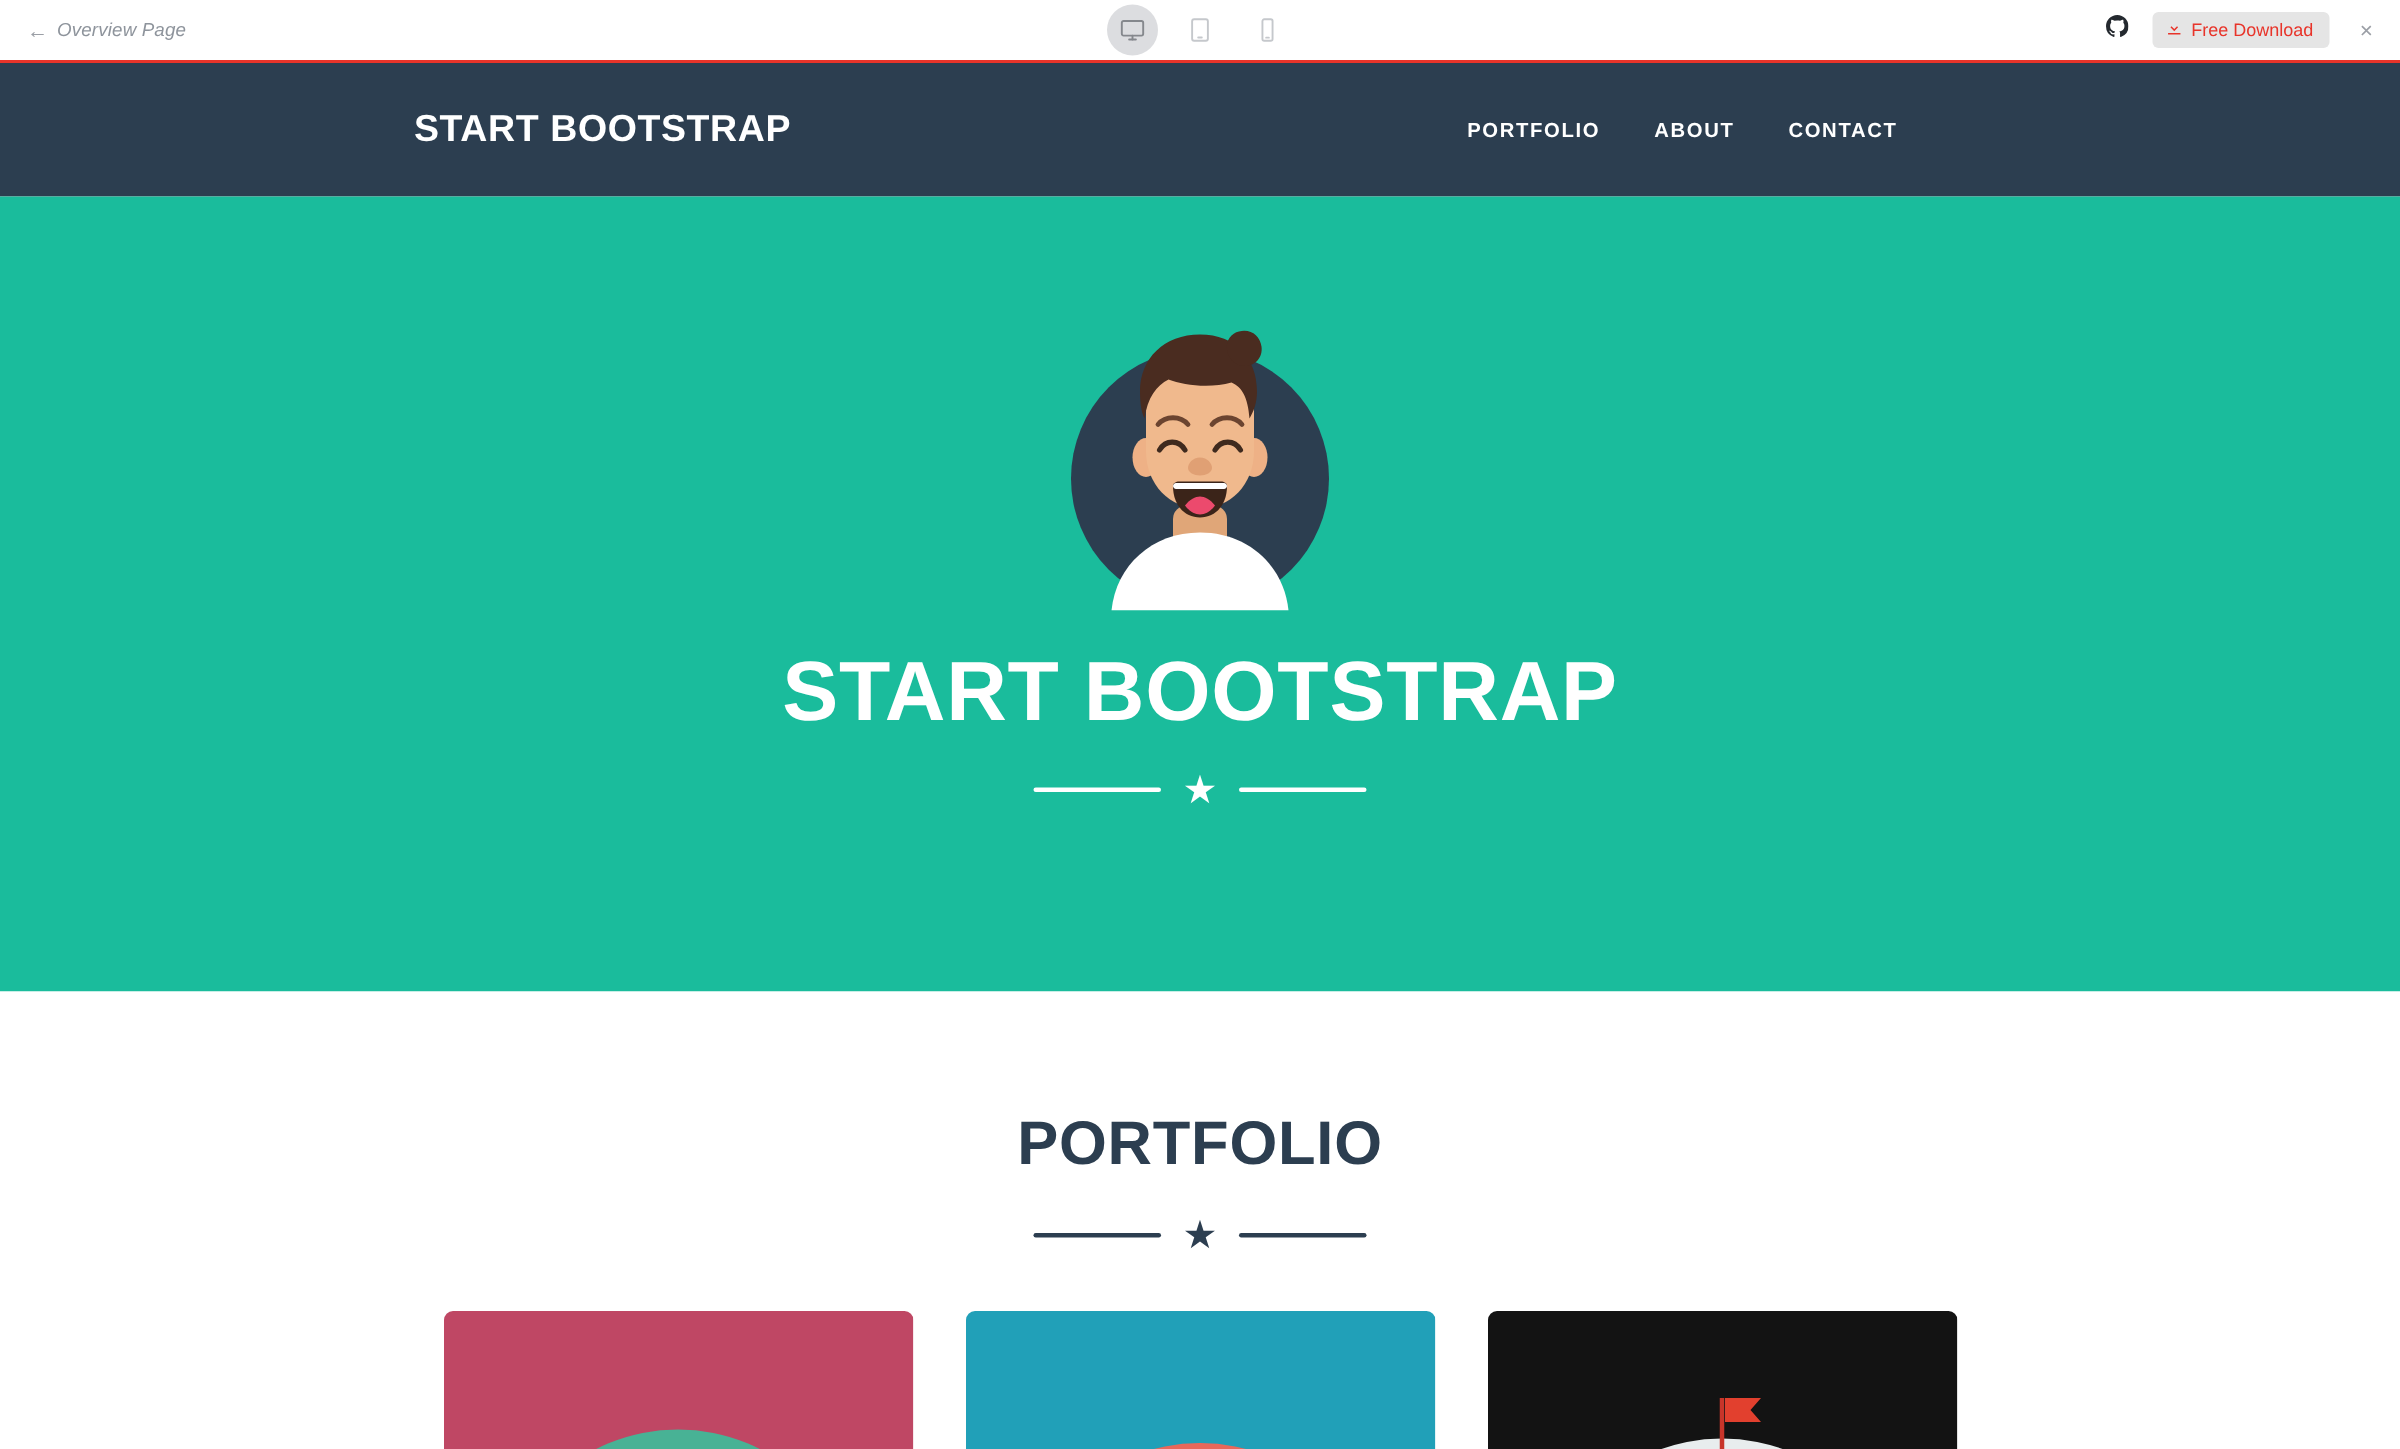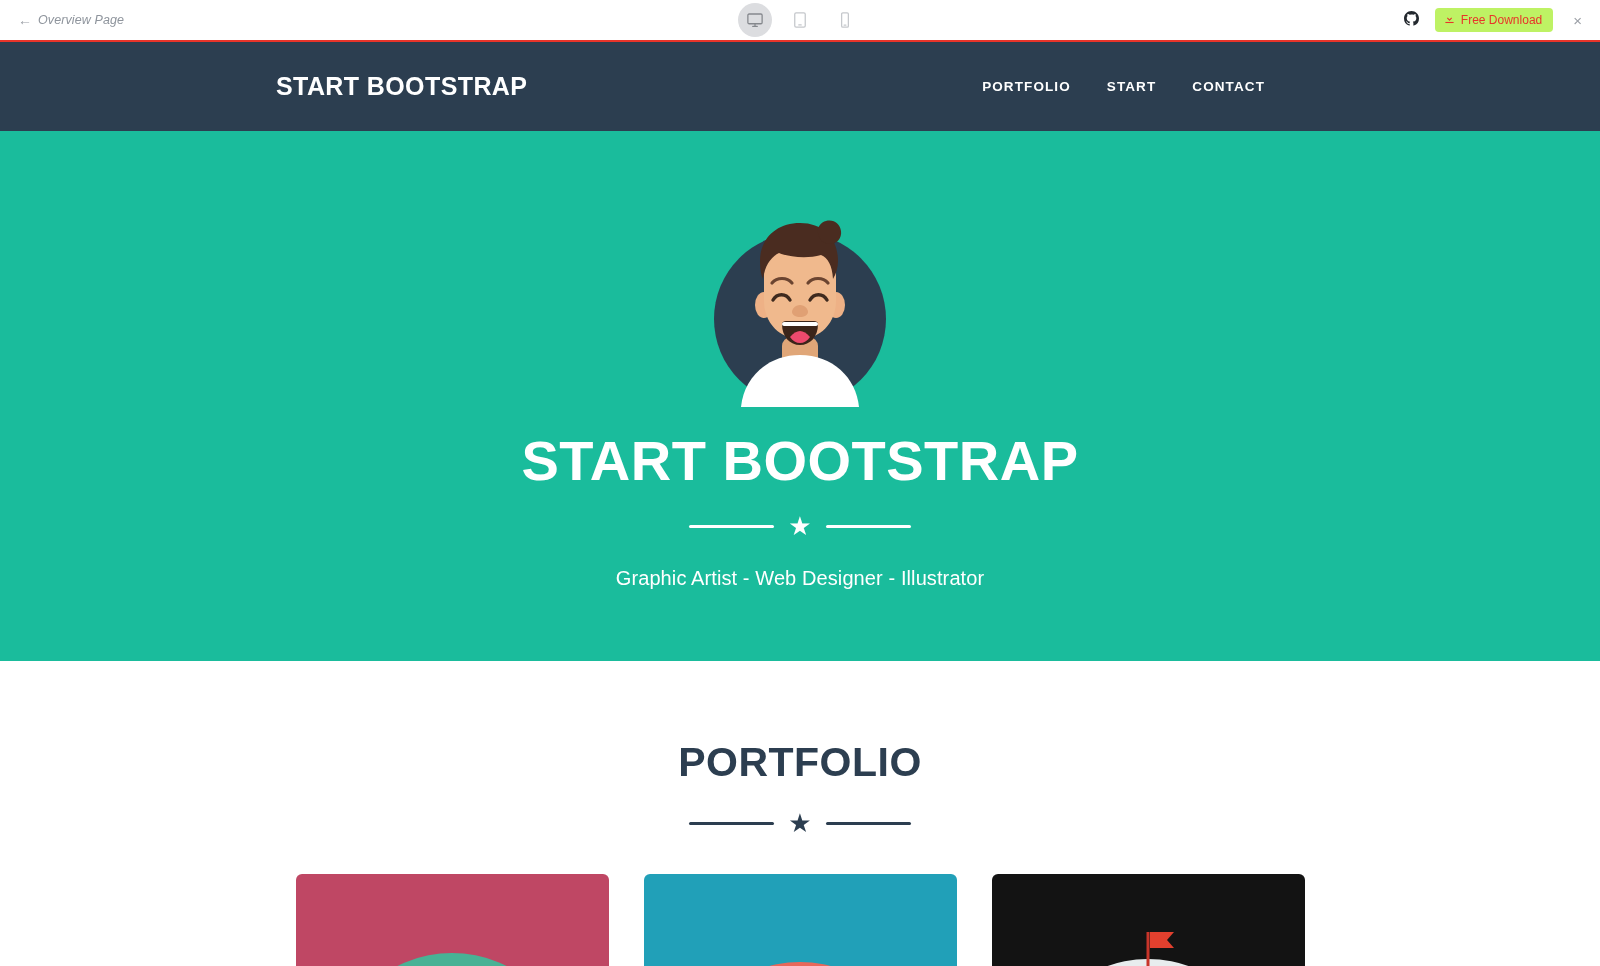--- a/index.html
+++ b/index.html
@@ -45,21 +45,21 @@
   .vp-btn svg{ display:block; }
 
   #toolbar-right{
     position:absolute; right:14px; top:50%;
     transform:translateY(-50%);
     display:flex; align-items:center; gap:16px;
   }
   #github-icon{ cursor:pointer; display:block; }
   #free-download-button{
     display:flex; align-items:center; gap:6px;
-    background:#bef264; color:#e8342a;
+    background:#e5e5e5; color:#e8342a;
     border:none; border-radius:4px;
     padding:5px 11px 5px 9px;
     font-size:12px; font-family:"Liberation Sans", sans-serif;
     cursor:pointer; white-space:nowrap;
   }
   #close-preview{
     font-size:15px; color:#9b9fa6; cursor:pointer;
     line-height:1; padding:2px 4px;
   }
 
@@ -202,21 +202,21 @@
     <span id="close-preview">×</span>
   </div>
 </div>
 
 <div id="site-preview">
 
   <div id="site-navbar">
     <div id="navbar-brand">START BOOTSTRAP</div>
     <div id="navbar-links">
       <span class="nav-link">PORTFOLIO</span>
-      <span class="nav-link">START</span>
+      <span class="nav-link">ABOUT</span>
       <span class="nav-link">CONTACT</span>
     </div>
   </div>
 
   <div id="hero">
     <svg id="hero-avatar" viewBox="0 0 172 198">
       <circle cx="86" cy="110" r="86" fill="#2c3e50"></circle>
 
       <rect x="68" y="128" width="36" height="38" rx="9" fill="#e0a678"></rect>
 
@@ -244,21 +244,20 @@
     </svg>
 
     <div id="hero-title">START BOOTSTRAP</div>
 
     <div class="divider divider-light">
       <span class="bar"></span>
       <span class="star">★</span>
       <span class="bar"></span>
     </div>
 
-    <div id="hero-subtitle">Graphic Artist - Web Designer - Illustrator</div>
   </div>
 
   <div id="portfolio-section">
     <div id="portfolio-heading">PORTFOLIO</div>
 
     <div class="divider divider-dark">
       <span class="bar"></span>
       <span class="star">★</span>
       <span class="bar"></span>
     </div>

